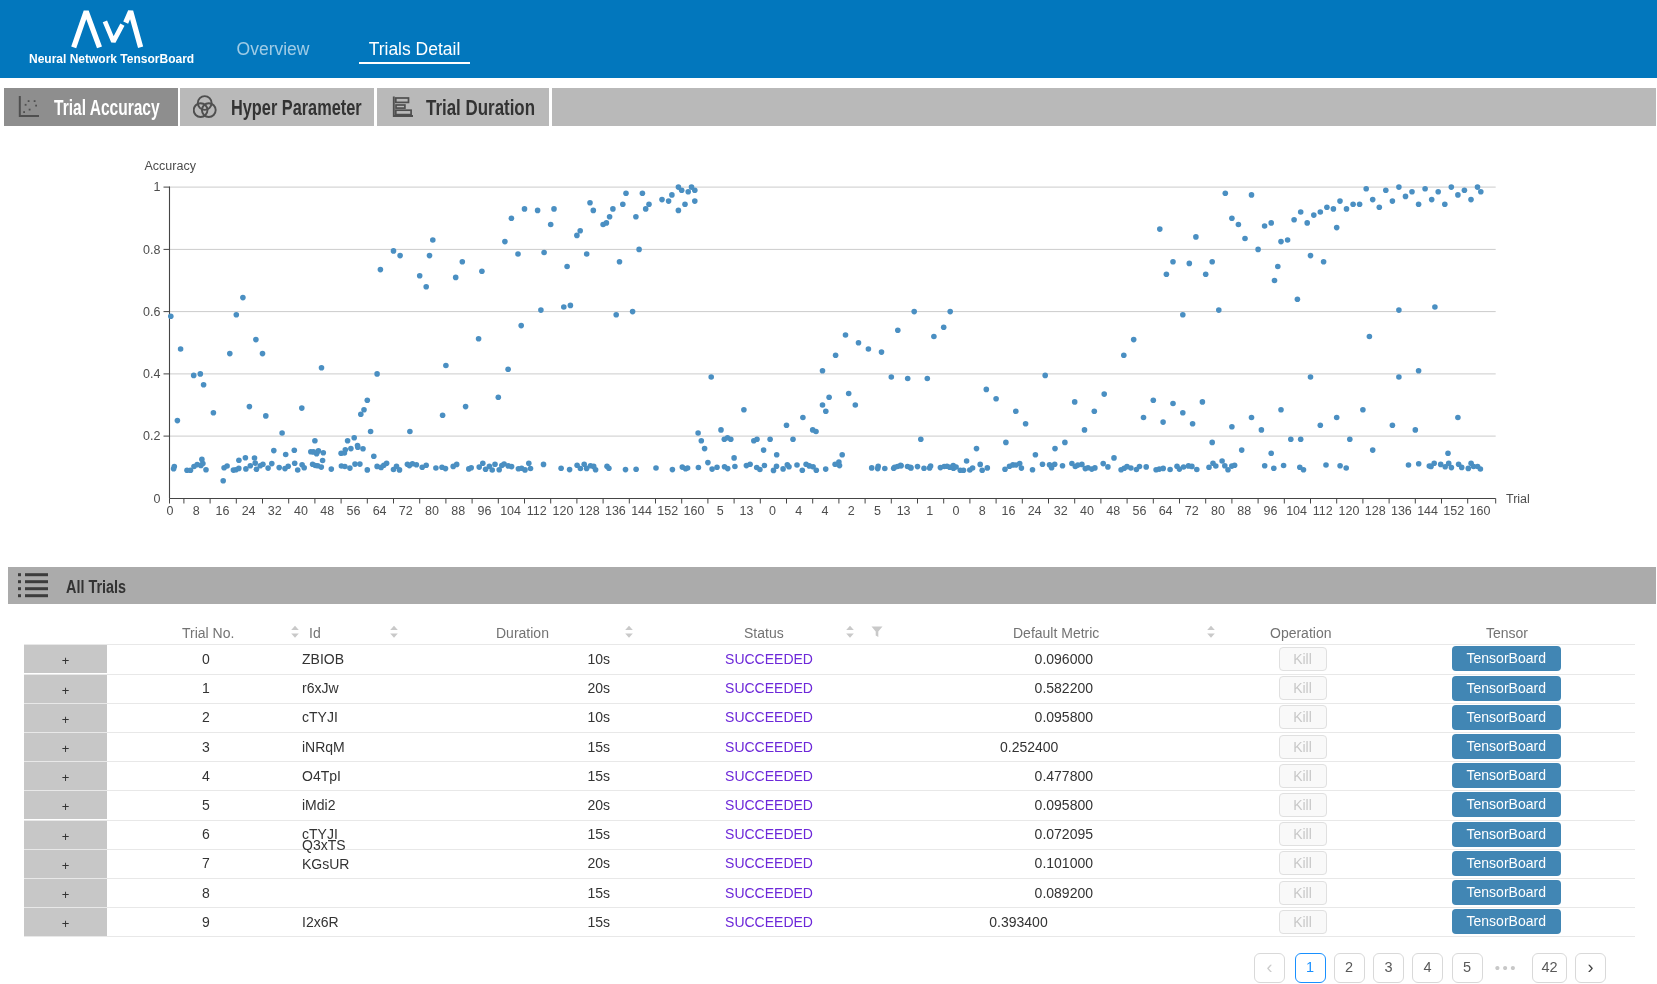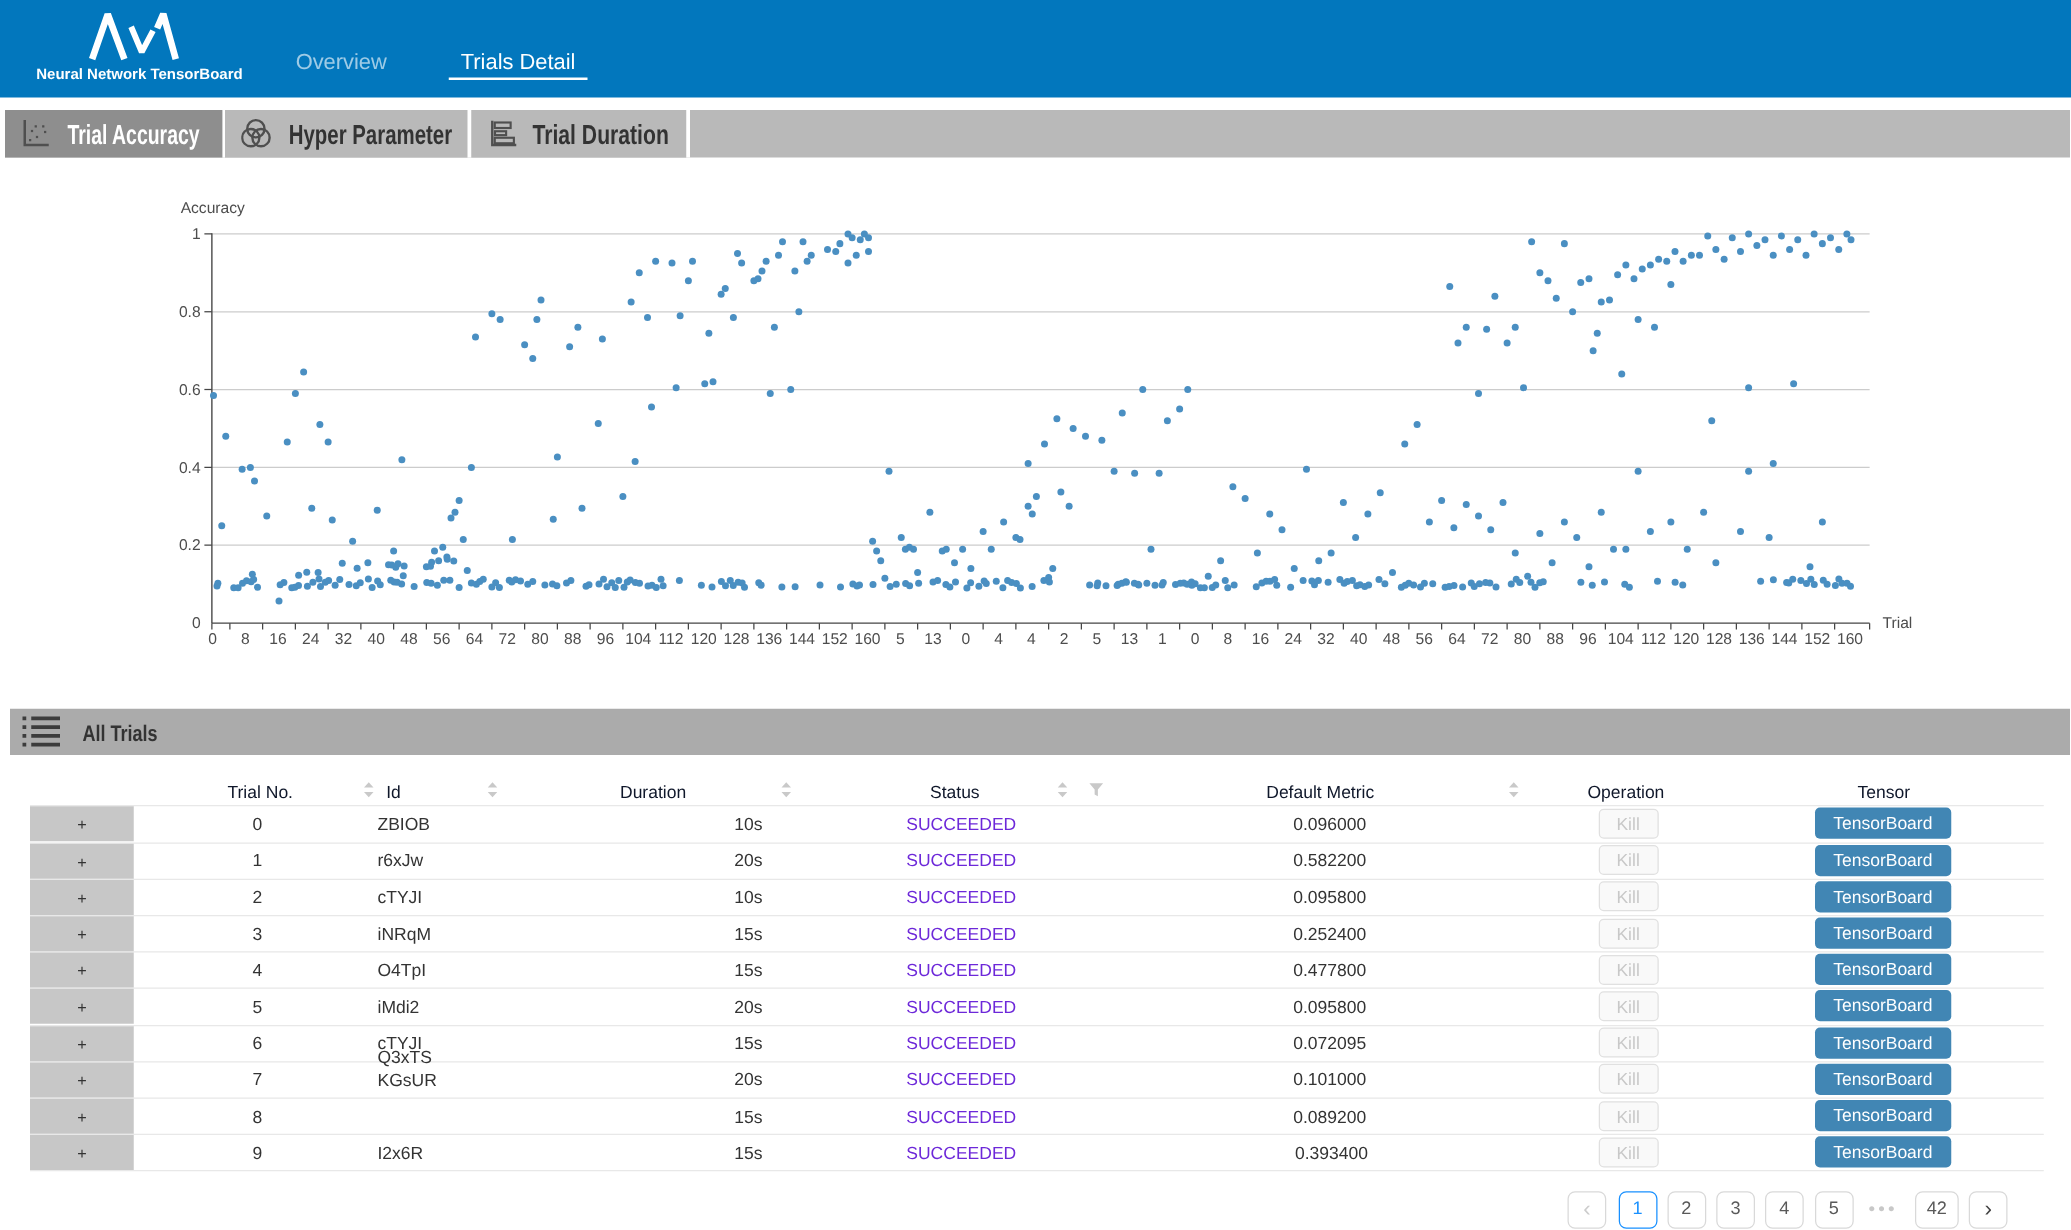--- a/index.html
+++ b/index.html
@@ -12,21 +12,21 @@
 #tab1 { left:4px; width:173.5px; background:#8e8e8e; }
 #tab2 { left:180px; width:194px; background:#b9b9b9; }
 #tab3 { left:376.5px; width:172.5px; background:#b9b9b9; }
 .tsep { position:absolute; top:88px; width:2.5px; height:37.5px; background:#fff; }
 .tabtxt { position:absolute; top:95px; font-size:22px; color:#333; font-weight:bold; transform-origin:left top; }
 #t1txt { left:54px; color:#fff; transform:scaleX(0.706); }
 #t2txt { left:230.5px; transform:scaleX(0.742); }
 #t3txt { left:426px; transform:scaleX(0.769); }
 #alltrials { position:absolute; left:8px; top:566.5px; width:1648px; height:37.5px; background:#ababab; }
 #attxt { position:absolute; left:66px; top:577px; font-size:18px; font-weight:bold; color:#333; transform:scaleX(0.8); transform-origin:left top; }
-.hcell { position:absolute; top:624.5px; font-size:14px; color:#0f172a; }
+.hcell { position:absolute; top:624.5px; font-size:14px; color:#737373; }
 .rowline { position:absolute; left:24px; width:1611px; height:1px; background:#e8e8e8; }
 .expcell { position:absolute; left:24px; width:83px; background:#c7c7c7; text-align:center; }
 .plus { font-size:13px; color:#333; position:relative; top:6px; }
 .cell { position:absolute; font-size:14px; color:#333; }
 .succ { color:#6d28d9; }
 .killbtn { position:absolute; left:1278.5px; width:48px; height:24px; border:1px solid #e0e0e0; border-radius:4px; background:#f9f9f9; color:#c8c8c8; font-size:14px; text-align:center; line-height:22px; }
 .tbbtn { position:absolute; left:1452px; width:108.5px; height:25px; border-radius:4px; background:#4186b4; color:#fff; font-size:14px; text-align:center; line-height:25px; }
 .pgi { position:absolute; top:953px; height:29.5px; border:1px solid #d9d9d9; border-radius:6px; background:#fff; color:#595959; font-size:14.5px; text-align:center; line-height:27.5px; }
 .pgi.act { border-color:#1890ff; color:#1890ff; }
 .pgi.dis { color:#ccc; font-size:18px; }
@@ -751,21 +751,21 @@
 <div class="cell succ" style="top:709.3px;left:690px;width:158px;text-align:center">SUCCEEDED</div>
 <div class="cell" style="top:709.3px;left:1000px;width:93px;text-align:right">0.095800</div>
 <div class="killbtn" style="top:705.3px">Kill</div>
 <div class="tbbtn" style="top:704.8px">TensorBoard</div>
 <div class="rowline" style="top:761.1px"></div>
 <div class="expcell" style="top:732.9px;height:28.2px"><span class="plus">+</span></div>
 <div class="cell" style="top:738.5px;left:186px;width:40px;text-align:center">3</div>
 <div class="cell" style="top:738.5px;left:302px;width:120px">iNRqM</div>
 <div class="cell" style="top:738.5px;left:530px;width:80px;text-align:right">15s</div>
 <div class="cell succ" style="top:738.5px;left:690px;width:158px;text-align:center">SUCCEEDED</div>
-<div class="cell" style="top:738.5px;left:1000px;width:93px;text-align:right">0.252400</div>
+<div class="cell" style="top:738.5px;left:1000px;width:93px;text-align:left">0.252400</div>
 <div class="killbtn" style="top:734.5px">Kill</div>
 <div class="tbbtn" style="top:734.0px">TensorBoard</div>
 <div class="rowline" style="top:790.3px"></div>
 <div class="expcell" style="top:762.1px;height:28.2px"><span class="plus">+</span></div>
 <div class="cell" style="top:767.7px;left:186px;width:40px;text-align:center">4</div>
 <div class="cell" style="top:767.7px;left:302px;width:120px">O4TpI</div>
 <div class="cell" style="top:767.7px;left:530px;width:80px;text-align:right">15s</div>
 <div class="cell succ" style="top:767.7px;left:690px;width:158px;text-align:center">SUCCEEDED</div>
 <div class="cell" style="top:767.7px;left:1000px;width:93px;text-align:right">0.477800</div>
 <div class="killbtn" style="top:763.7px">Kill</div>
@@ -805,21 +805,21 @@
 <div class="cell succ" style="top:884.5px;left:690px;width:158px;text-align:center">SUCCEEDED</div>
 <div class="cell" style="top:884.5px;left:1000px;width:93px;text-align:right">0.089200</div>
 <div class="killbtn" style="top:880.5px">Kill</div>
 <div class="tbbtn" style="top:880.0px">TensorBoard</div>
 <div class="rowline" style="top:936.3px"></div>
 <div class="expcell" style="top:908.1px;height:28.2px"><span class="plus">+</span></div>
 <div class="cell" style="top:913.7px;left:186px;width:40px;text-align:center">9</div>
 <div class="cell" style="top:913.7px;left:302px;width:120px">I2x6R</div>
 <div class="cell" style="top:913.7px;left:530px;width:80px;text-align:right">15s</div>
 <div class="cell succ" style="top:913.7px;left:690px;width:158px;text-align:center">SUCCEEDED</div>
-<div class="cell" style="top:913.7px;left:1036px;width:93px;text-align:left">0.393400</div>
+<div class="cell" style="top:913.7px;left:972px;width:93px;text-align:center">0.393400</div>
 <div class="killbtn" style="top:909.7px">Kill</div>
 <div class="tbbtn" style="top:909.2px">TensorBoard</div>
 <div class="pgi dis" style="left:1254px;width:31px">‹</div>
 <div class="pgi act" style="left:1294.5px;width:31px">1</div>
 <div class="pgi" style="left:1333.5px;width:31px">2</div>
 <div class="pgi" style="left:1373px;width:31px">3</div>
 <div class="pgi" style="left:1412px;width:31px">4</div>
 <div class="pgi" style="left:1451.5px;width:31px">5</div>
 <div class="pgi dots" style="left:1491px;width:31px">•••</div>
 <div class="pgi" style="left:1532px;width:35px">42</div>

